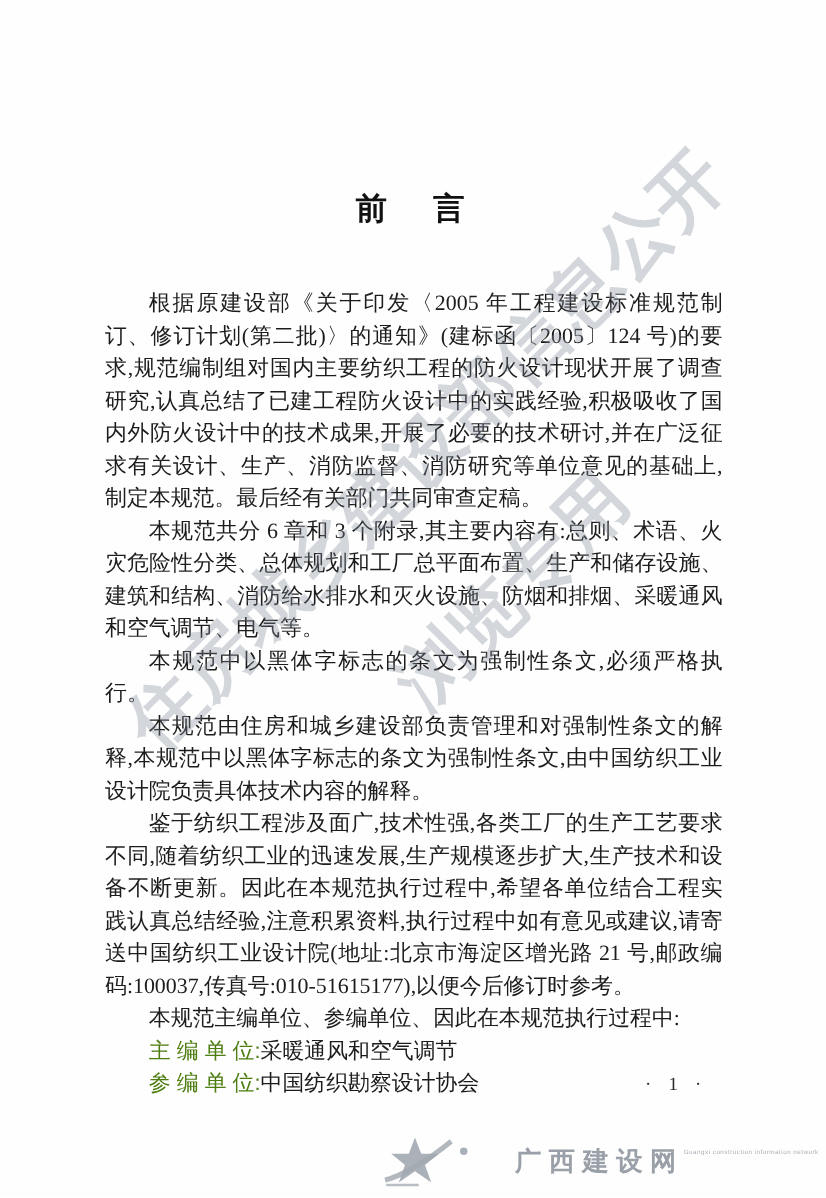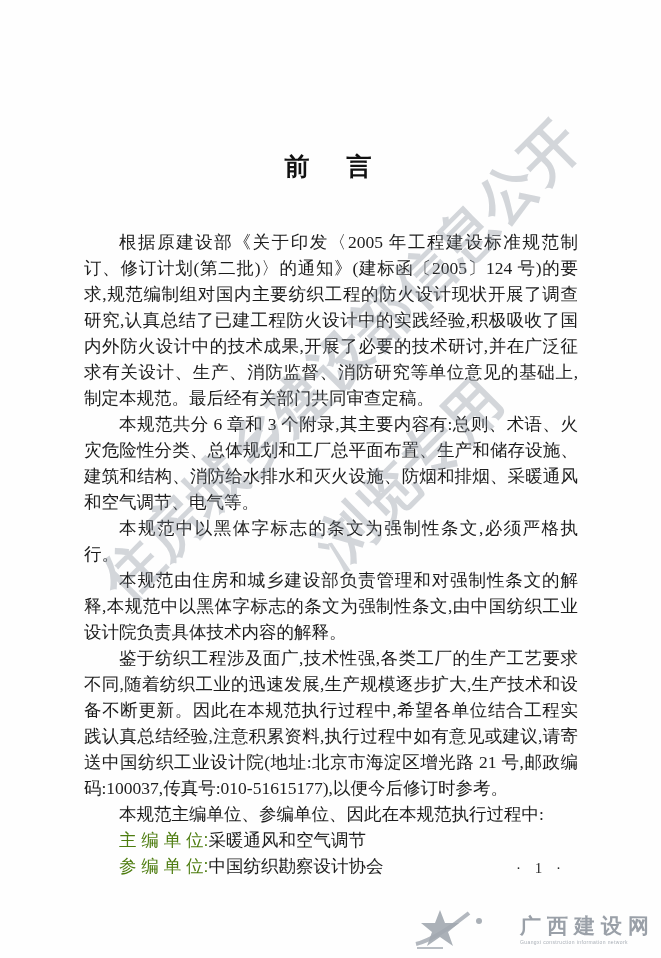--- a/index.html
+++ b/index.html
@@ -35,21 +35,21 @@
   }
   .logo{
     position:absolute;right:6px;bottom:6px;display:flex;align-items:center;
     gap:5px;color:#9aa0a8;z-index:4;
   }
   .logo-star{display:block;}
   .logo-dot{
     width:6px;height:6px;border-radius:50%;background:#aab0b7;
     align-self:flex-start;margin-top:10px;
   }
-  .logo-right{display:flex;flex-direction:column;margin-left:33px;}
+  .logo-right{display:flex;flex-direction:row;margin-left:33px;}
   .logo-text{
     font-size:21px;letter-spacing:6px;font-weight:700;color:#9aa0a8;
     line-height:1.1;
   }
   .logo-caption{
     font-size:5px;letter-spacing:0.4px;color:#a9afb6;margin-top:1px;
     font-family:"Liberation Sans",sans-serif;white-space:nowrap;
   }
 </style>
 </head>

